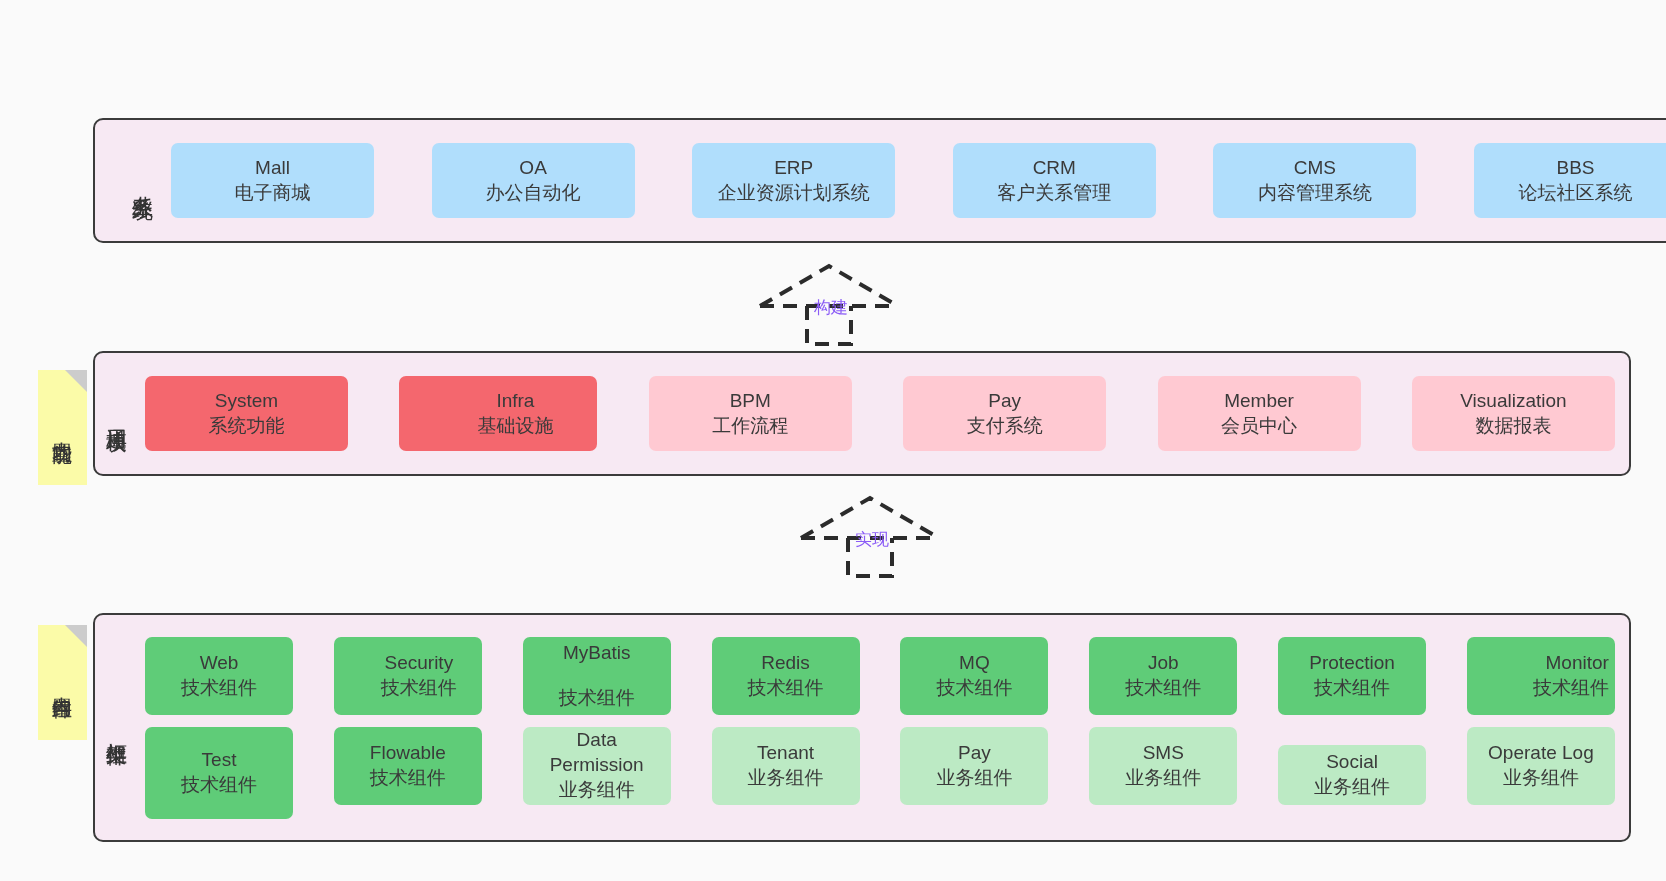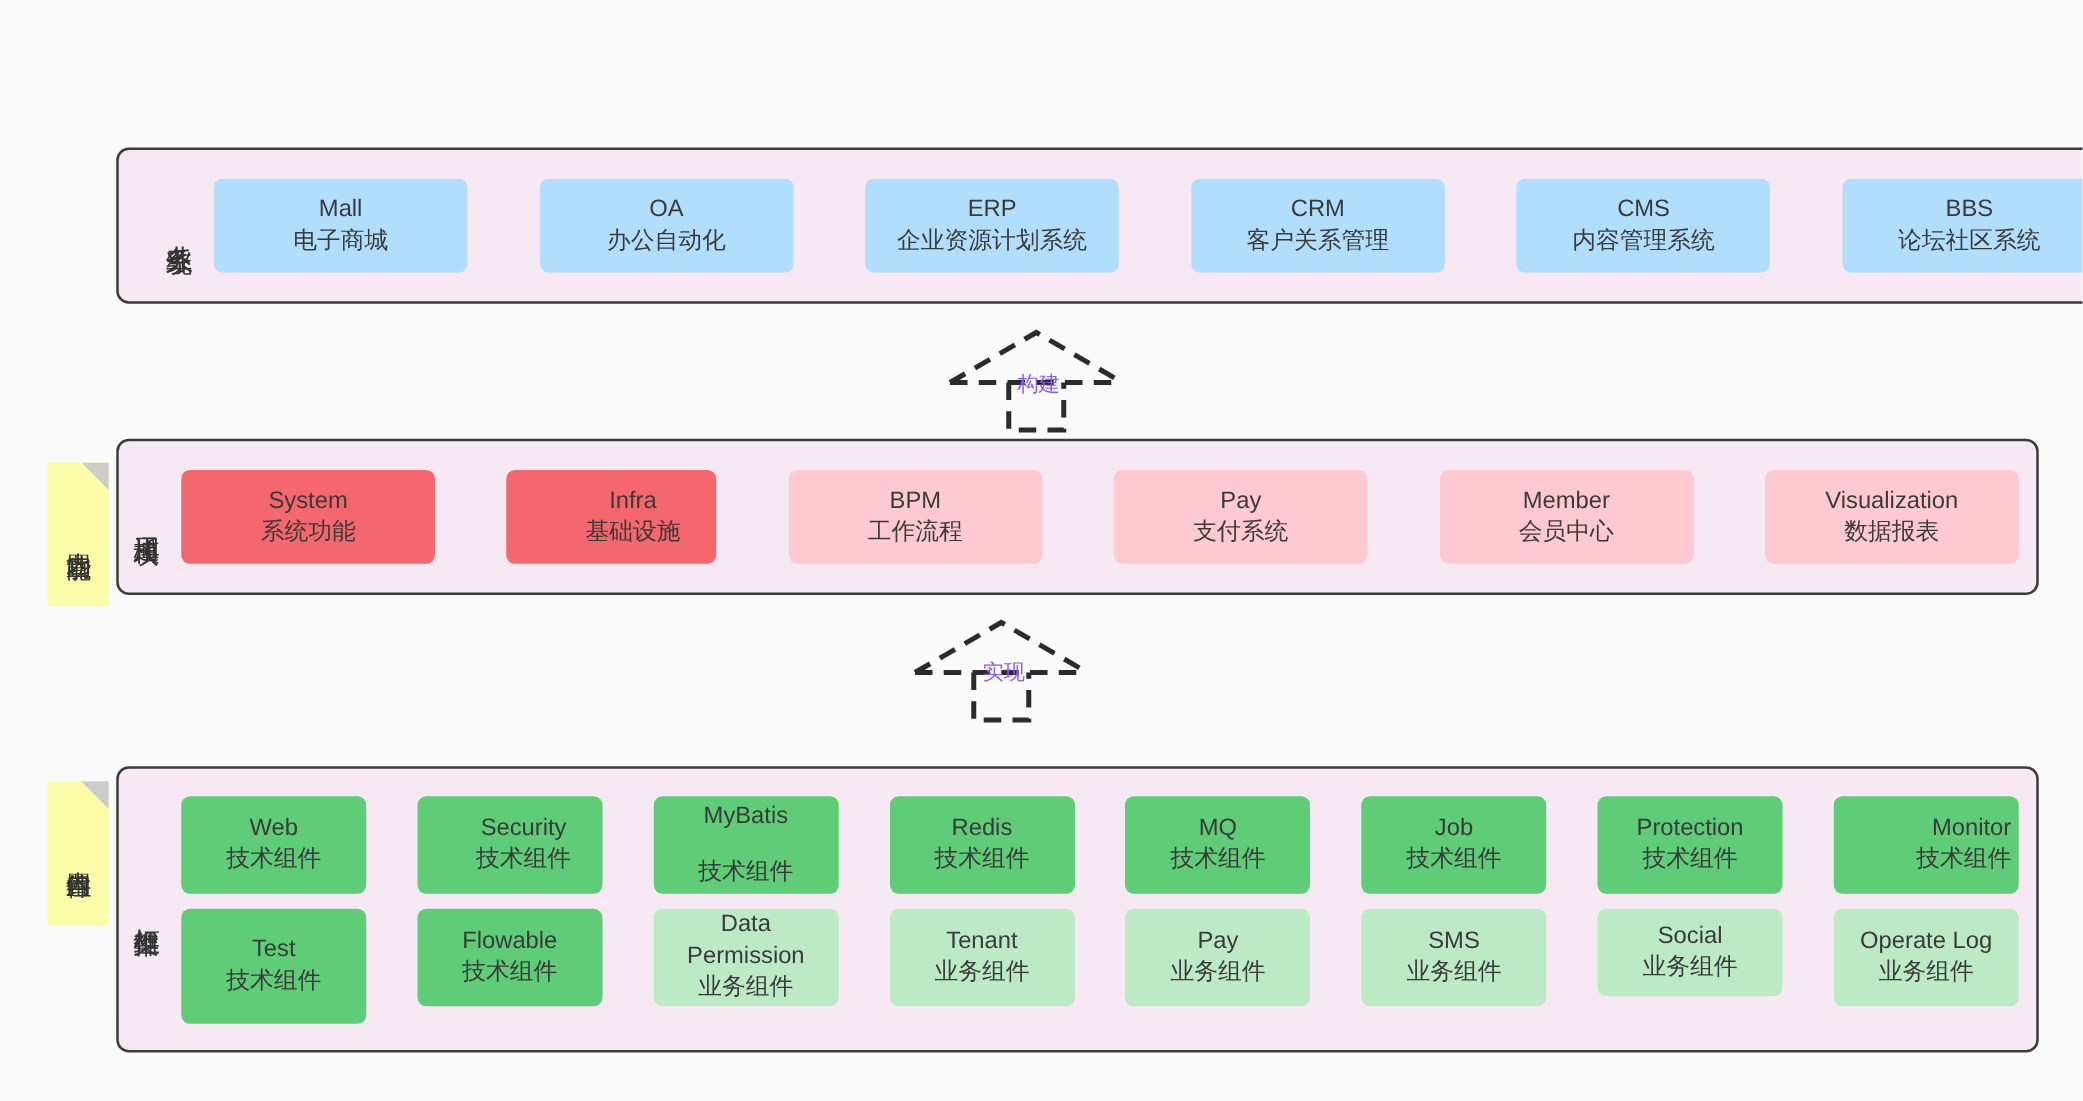--- a/index.html
+++ b/index.html
@@ -186,21 +186,21 @@
   </div>
 
   <div class="layer" id="layer-common" style="left:93px; top:351px; width:1538px; height:125px;">
     <div class="layer-label">通用模块</div>
     <div class="layer-body">
       <div class="row" id="row-common">
           <div class="box c-red" style="width: 203px; height: 75px;">
             <div class="line-en">System</div>
             <div class="line-cn">系统功能</div>
           </div>
-          <div class="box c-red" style="width: 168px; height: 75px; padding-left: 40px;">
+          <div class="box c-red" style="width: 198px; height: 75px; padding-left: 40px;">
             <div class="line-en">Infra</div>
             <div class="line-cn">基础设施</div>
           </div>
           <div class="box c-pink" style="width: 203px; height: 75px;">
             <div class="line-en">BPM</div>
             <div class="line-cn">工作流程</div>
           </div>
           <div class="box c-pink" style="width: 203px; height: 75px;">
             <div class="line-en">Pay</div>
             <div class="line-cn">支付系统</div>
@@ -210,21 +210,21 @@
             <div class="line-cn">会员中心</div>
           </div>
           <div class="box c-pink" style="width: 203px; height: 75px;">
             <div class="line-en">Visualization</div>
             <div class="line-cn">数据报表</div>
           </div>
         </div>
     </div>
   </div>
 
-  <div class="arrow" style="left:728px; top:494px; width:146px; height:84px;font-family:Liberation Mono, monospace;">
+  <div class="arrow" style="left:797px; top:494px; width:146px; height:84px;">
     <svg width="146" height="84" viewBox="0 0 146 84" fill="none">
       <path d="M4 44 L73 4 L142 44" stroke="#2b2b2b" stroke-width="4" stroke-linecap="butt" stroke-dasharray="14 9" fill="none"></path>
       <path d="M4 44 L142 44" stroke="#2b2b2b" stroke-width="4" stroke-linecap="butt" stroke-dasharray="14 9" fill="none"></path>
       <path d="M51 44 L51 82 L95 82 L95 44" stroke="#2b2b2b" stroke-width="4" stroke-linecap="butt" stroke-dasharray="14 9" fill="none"></path>
     </svg>
     <div class="arrow-label" style="left:58px; top:37px;">实现</div>
   </div>
 
   <div class="note" style="left:38px; top:625px; width:49px; height:115px;">
     <span class="fold"></span>
@@ -286,21 +286,21 @@
             <div class="line-cn">业务组件</div>
           </div>
           <div class="box c-lightgreen" style="width: 148px; height: 78px;">
             <div class="line-en">Pay</div>
             <div class="line-cn">业务组件</div>
           </div>
           <div class="box c-lightgreen" style="width: 148px; height: 78px;">
             <div class="line-en">SMS</div>
             <div class="line-cn">业务组件</div>
           </div>
-          <div class="box c-lightgreen" style="width: 148px; height: 70px;">
+          <div class="box c-lightgreen" style="width: 148px; height: 60px; margin-top: 18px;">
             <div class="line-en">Social</div>
             <div class="line-cn">业务组件</div>
           </div>
           <div class="box c-lightgreen" style="width: 148px; height: 78px;">
             <div class="line-en">Operate Log</div>
             <div class="line-cn">业务组件</div>
           </div>
         </div>
     </div>
   </div>

